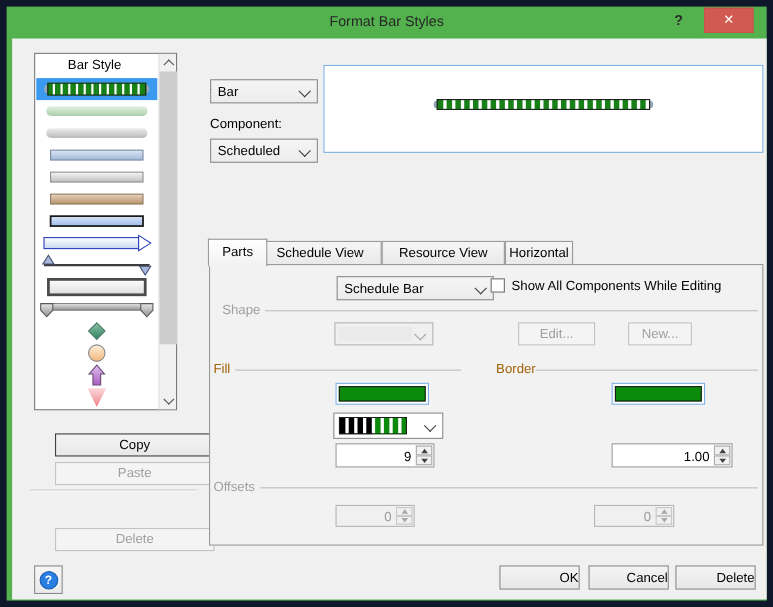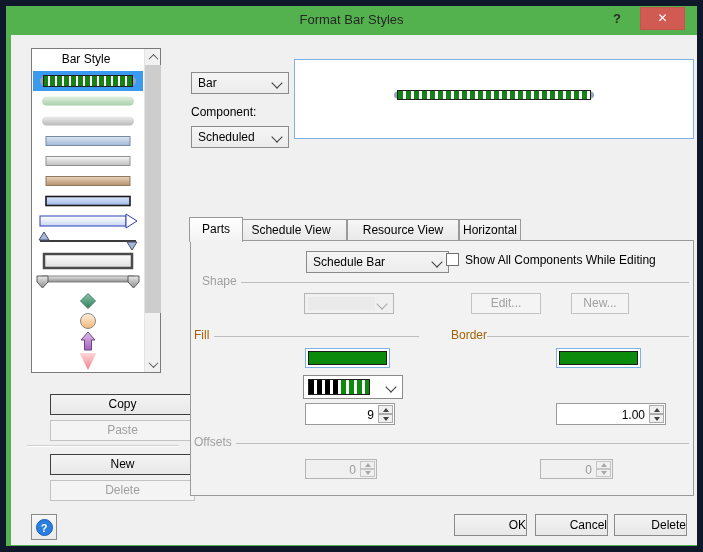--- a/index.html
+++ b/index.html
@@ -280,21 +280,20 @@
         <div class="vs-thumb"></div>
         <div class="vs-btn vs-down">
             <span class="chev down"></span>
           </div>
       </div>
     </div>
 
     <div class="btn strong side-btn" style="top:359px;">Copy</div>
     <div class="btn disabled side-btn" style="top:385px;">Paste</div>
     <div class="hsep"></div>
-    <div class="btn strong side-btn" style="top:419px;">New</div>
     <div class="btn disabled side-btn" style="top:445px;">Delete</div>
 
     <div class="flabel" style="left:180px;top:15px;margin-top:28px;">Type:</div>
     <div class="combo" style="left:180px;top:37px;width:98px;">
       <span class="val">Bar</span>
       <span class="cchev"></span>
     </div>
     <div class="flabel" style="left:180px;top:70px;">Component:</div>
     <div class="combo" style="left:180px;top:91px;width:98px;">
       <span class="val">Scheduled</span>

